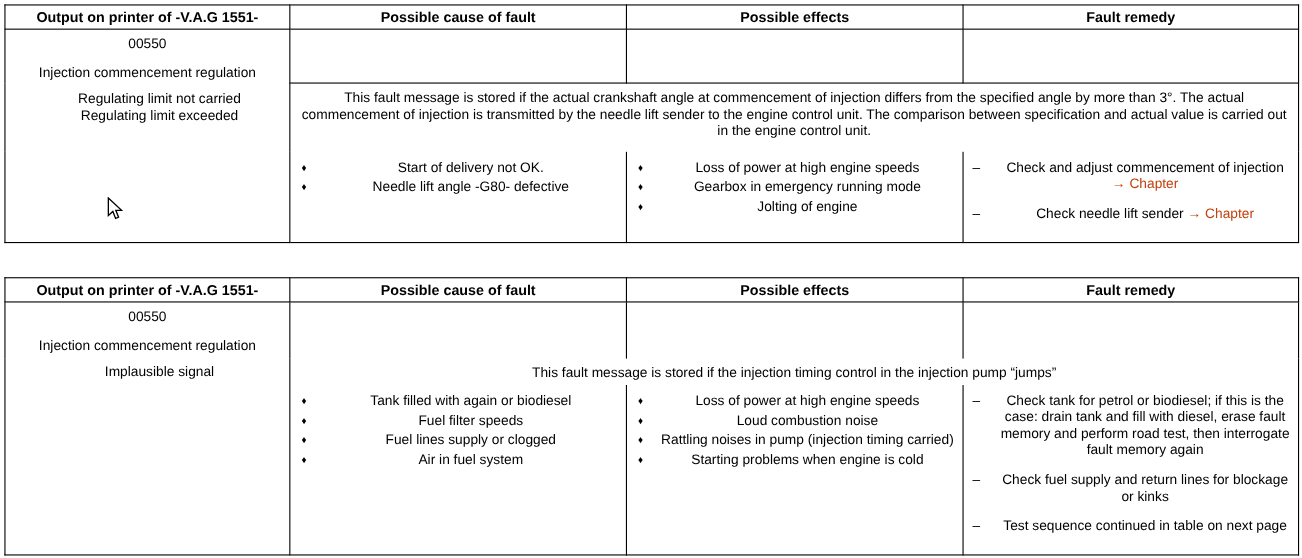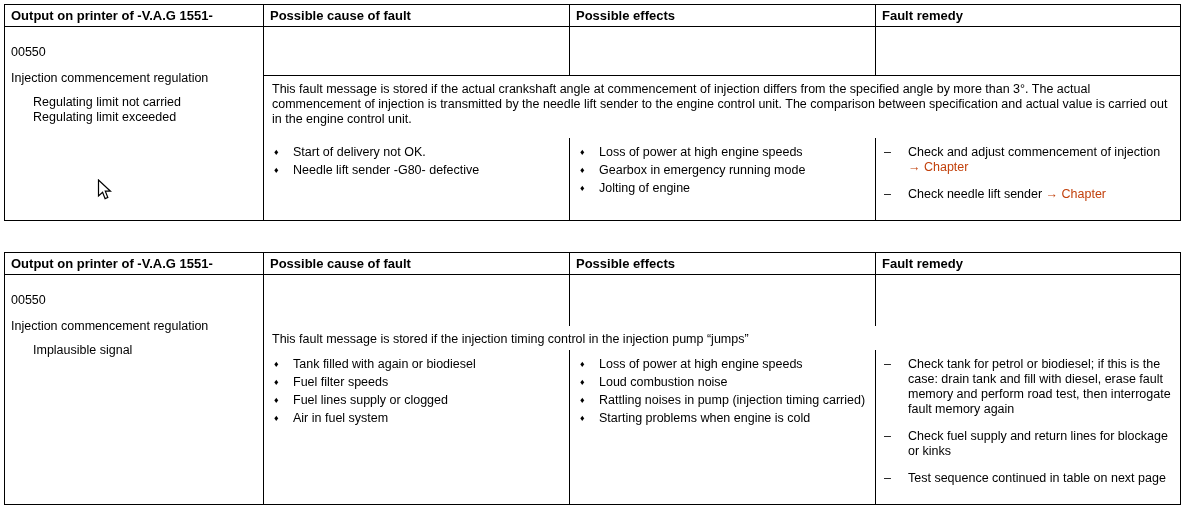--- a/index.html
+++ b/index.html
@@ -3,38 +3,38 @@
 <meta charset="utf-8">
 <style>
   *{box-sizing:border-box}
   html,body{margin:0;padding:0}
   body{width:1184px;height:507px;position:relative;background:#ffffff;color:#000;
        font-family:"Liberation Sans",sans-serif;font-size:12.5px;line-height:15px}
   table.fault-table{position:absolute;left:4px;border-collapse:collapse;table-layout:fixed;width:1176px}
   .t1{top:4px}
   .t2{top:252px}
   col.c1{width:259px}col.c2{width:306px}col.c3{width:306px}col.c4{width:305px}
-  th,td{border:1px solid #000;vertical-align:top;text-align:left;padding:0;overflow:hidden}
+  th,td{border:1px solid #000;vertical-align:top;text-align:center;padding:0;overflow:hidden}
   th{font-size:13px;font-weight:bold;padding:3px 6px;height:22px;white-space:nowrap}
   tr.erow td{height:49px}
   .t2 tr.erow td{height:51px}
   .t2 tr.erow td.empty{border-bottom:none}
   .out-cell{padding:6px 6px}
   .span-cell{border-bottom:none;padding:6px 8px 0}
   .t1 .span-cell{height:62px}
   .t2 .span-cell{border-top:none;height:24px}
   tr.brow td{border-top:none;padding:7px 6px 6px}
   .t1 tr.brow td{height:72px}
   .t2 tr.brow td{height:150px}
   ul{margin:0;padding:0;list-style:none}
   li{position:relative;padding-left:23px;margin:0 0 3px}
   ul.remedy li{padding-left:26px;margin:0 0 12px}
   .bmark{position:absolute;left:4px;top:0;font-size:9px}
   .dmark{position:absolute;left:2px;top:0}
-  .code{margin:12px 0 9px}
+  .code{margin:0 0 9px}
   .ftitle{margin:11px 0 9px}
   .subs{padding-left:22px}
   .redlink{color:#c2410c}
   .cursor{position:absolute;left:97px;top:179px;width:15px;height:22px;pointer-events:none}
 </style>
 </head>
 <body>
 
 <table class="fault-table t1">
   <colgroup>
@@ -63,21 +63,21 @@
     <td class="empty"></td>
     <td class="empty"></td>
   </tr>
   <tr class="srow">
     <td class="span-cell" colspan="3">This fault message is stored if the actual crankshaft angle at commencement of injection differs from the specified angle by more than 3°. The actual commencement of injection is transmitted by the needle lift sender to the engine control unit. The comparison between specification and actual value is carried out in the engine control unit.</td>
   </tr>
   <tr class="brow">
     <td>
       <ul>
         <li><span class="bmark">♦</span><span>Start of delivery not OK.</span></li>
-        <li><span class="bmark">♦</span><span>Needle lift sender -G80- defective</span></li>
+        <li><span class="bmark">♦</span><span>Needle lift angle -G80- defective</span></li>
       </ul>
     </td>
     <td>
       <ul>
         <li><span class="bmark">♦</span><span>Loss of power at high engine speeds</span></li>
         <li><span class="bmark">♦</span><span>Gearbox in emergency running mode</span></li>
         <li><span class="bmark">♦</span><span>Jolting of engine</span></li>
       </ul>
     </td>
     <td>

